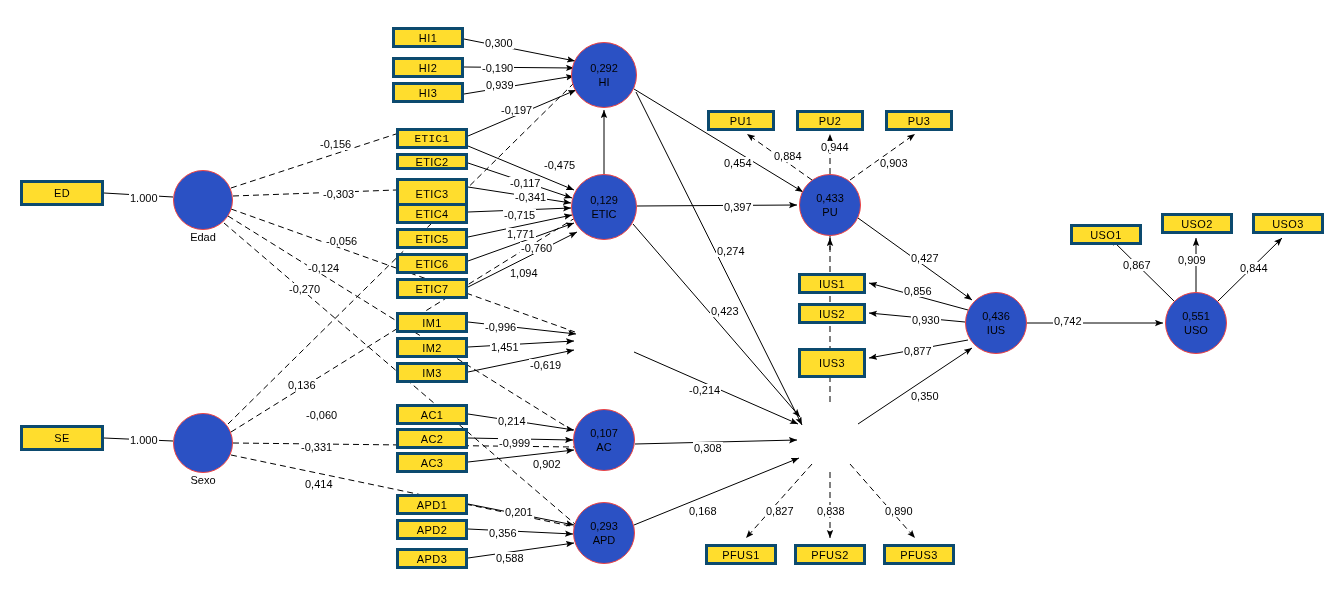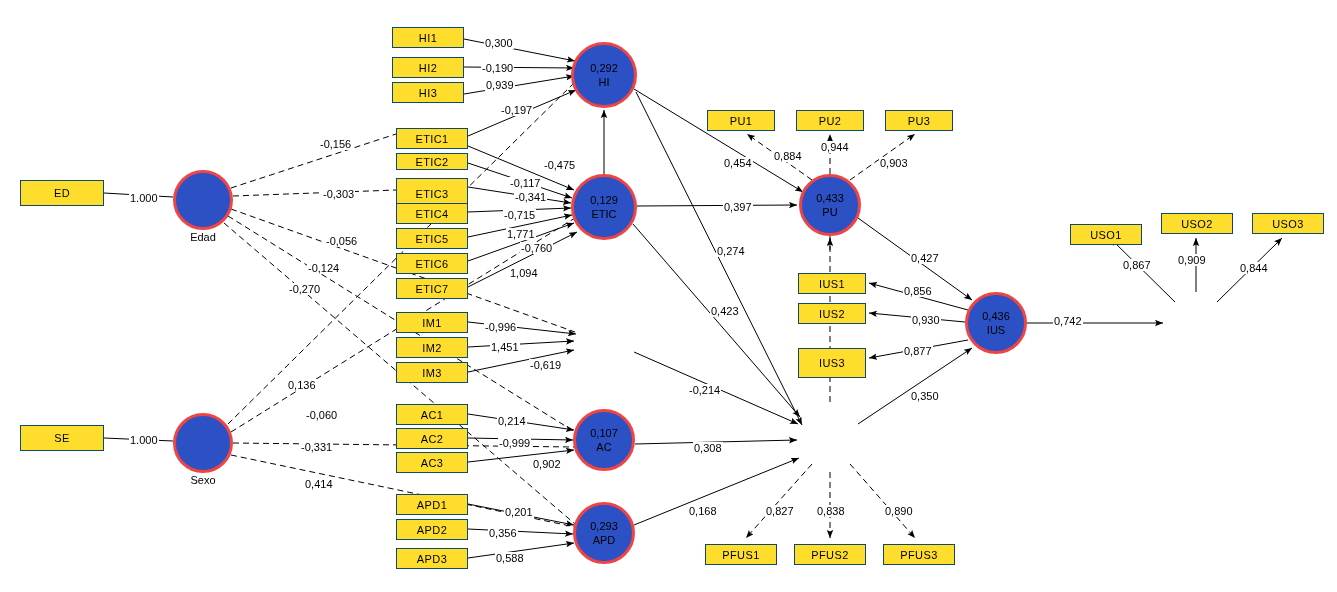--- a/index.html
+++ b/index.html
@@ -21,34 +21,34 @@
     position: absolute;
     left: 0;
     top: 0;
     width: 1337px;
     height: 592px;
   }
   .node-box {
     position: absolute;
     box-sizing: border-box;
     background: #FFDD2D;
-    border: 1px solid #0c4a6e;
+    border: 3px solid #0c4a6e;
     display: flex;
     align-items: center;
     justify-content: center;
     font-size: 11px;
     color: #000000;
     letter-spacing: 0.4px;
   }
   .node-circle {
     position: absolute;
     box-sizing: border-box;
     border-radius: 50%;
     background: #2B51C4;
-    border: 3px solid #ef4444;
+    border: 1px solid #ef4444;
     display: flex;
     flex-direction: column;
     align-items: center;
     justify-content: center;
     font-size: 11px;
     color: #000000;
     line-height: 14px;
   }
   .node-circle .r2 { display:block; }
   .node-circle .cname { display:block; }
@@ -192,21 +192,21 @@
   <div class="node-box" style="left:392px; top:27px;  width:72px; height:21px;">
       <span>HI1</span>
     </div>
   <div class="node-box" style="left:392px; top:57px;  width:72px; height:21px;">
       <span>HI2</span>
     </div>
   <div class="node-box" style="left:392px; top:82px;  width:72px; height:21px;">
       <span>HI3</span>
     </div>
 
-  <div class="node-box" style="left:396px; top:128px; width:72px; height:21px;">
+  <div class="node-box" style="left:396px; top:128px; width:72px; height:21px;font-family:Liberation Mono, monospace;">
       <span>ETIC1</span>
     </div>
   <div class="node-box" style="left:396px; top:153px; width:72px; height:17px;">
       <span>ETIC2</span>
     </div>
   <div class="node-box" style="left:396px; top:178px; width:72px; height:31px;">
       <span>ETIC3</span>
     </div>
   <div class="node-box" style="left:396px; top:203px; width:72px; height:21px;">
       <span>ETIC4</span>
@@ -322,20 +322,24 @@
     <span class="r2">0,433</span>
     <span class="cname">PU</span>
   </div>
 
 
   <div class="node-circle" style="left:965px; top:292px; width:62px; height:62px;">
     <span class="r2">0,436</span>
     <span class="cname">IUS</span>
   </div>
 
+  <div class="node-circle" style="left:1165px; top:292px; width:62px; height:62px;">
+    <span class="r2">0,551</span>
+    <span class="cname">USO</span>
+  </div>
 
   <div class="edge-label" style="left:129px; ly:0; top:192px;">1.000</div>
   <div class="edge-label" style="left:129px; top:434px;">1.000</div>
 
   <div class="edge-label" style="left:319px; top:138px;">-0,156</div>
   <div class="edge-label" style="left:322px; top:188px;">-0,303</div>
   <div class="edge-label" style="left:325px; top:235px;">-0,056</div>
   <div class="edge-label" style="left:307px; top:262px;">-0,124</div>
   <div class="edge-label" style="left:288px; top:283px;">-0,270</div>
 

